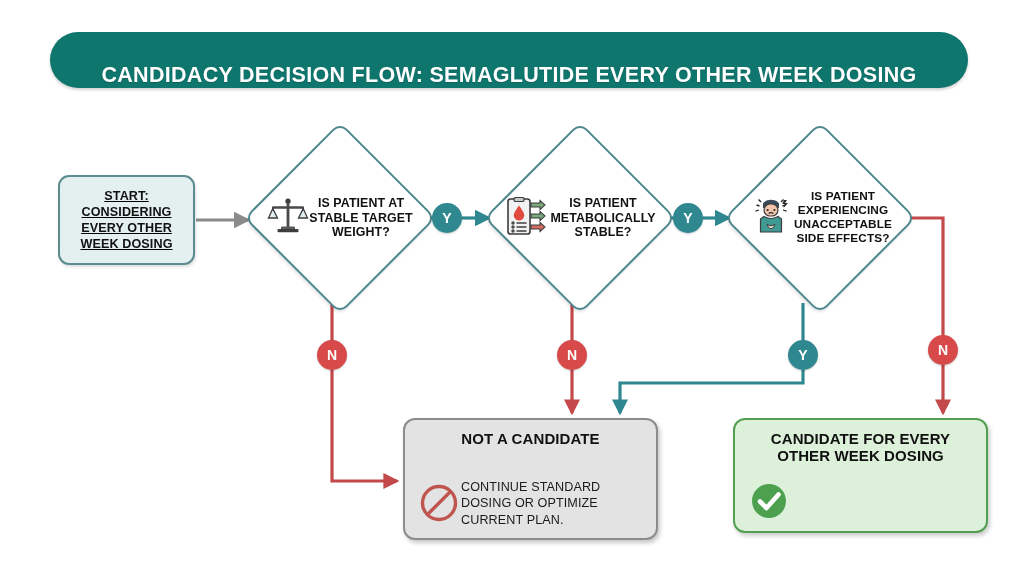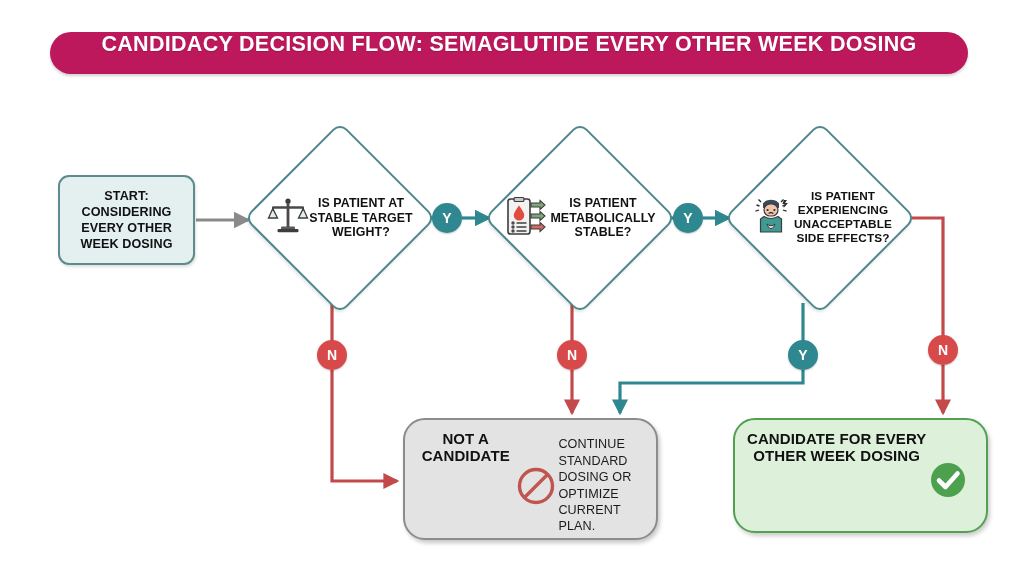--- a/index.html
+++ b/index.html
@@ -7,24 +7,24 @@
     width: 1024px; height: 572px;
     background: #ffffff;
     font-family: "Liberation Sans", sans-serif;
     overflow: hidden;
   }
   #canvas { position: relative; width: 1024px; height: 572px; background: #ffffff; }
 
   
   #header-pill {
     position: absolute; left: 50px; top: 32px;
-    width: 918px; height: 42px;
-    background: #be185d;
+    width: 918px; height: 56px;
+    background: #0f766e;
     border-radius: 28px;
-    display: flex; align-items: flex-start; justify-content: center;
+    display: flex; align-items: flex-end; justify-content: center;
     box-shadow: 0 2px 3px rgba(0,0,0,.18);
   }
   #header-title {
     color: #ffffff; font-size: 21.5px; font-weight: bold;
     letter-spacing: .3px; text-transform: uppercase;
     white-space: nowrap;
     text-shadow: 0 1px 1px rgba(0,0,0,.18);
   }
 
   
@@ -33,20 +33,21 @@
   
   #start-node {
     position: absolute; left: 58px; top: 175px;
     width: 137px; height: 90px;
     background: #e3f0ef;
     border: 2.2px solid #5d8c8e;
     border-radius: 11px;
     display: flex; align-items: center; justify-content: center;
     text-align: center;
     box-shadow: 1px 2px 3px rgba(0,0,0,.13);
+    text-decoration: underline;
   }
   #start-label {
     font-size: 12.6px; font-weight: bold; color: #111; line-height: 1.28;
     letter-spacing: .1px; text-transform: uppercase; white-space: pre-line;
   }
 
   
   .diamond-wrap { position: absolute; width: 178px; height: 178px; }
   .diamond-shape {
     position: absolute; left: 21px; top: 21px;
@@ -85,22 +86,22 @@
   .badge.no  { background: #d8494a; }
   #badge-y1 { left: 432px; top: 203px; }
   #badge-y2 { left: 673px; top: 203px; }
   #badge-y3 { left: 788px; top: 340px; }
   #badge-n1 { left: 317px; top: 340px; }
   #badge-n2 { left: 557px; top: 340px; }
   #badge-n3 { left: 928px; top: 335px; }
 
   
   .outcome {
-    position: absolute; border-radius: 22px;
-    display: flex; flex-direction: row;
+    position: absolute; border-radius: 12px;
+    display: flex; flex-direction: column; justify-content: space-between;
   }
   #not-candidate-box {
     left: 403px; top: 418px; width: 255px; height: 122px;
     background: #e3e3e3; border: 2.2px solid #8c8c8c;
     box-shadow: 2px 3px 4px rgba(0,0,0,.22);
     padding: 10px 12px 10px 12px;
   }
   #candidate-box {
     left: 733px; top: 418px; width: 255px; height: 115px;
     background: #dcf0da; border: 2.2px solid #53a052;

